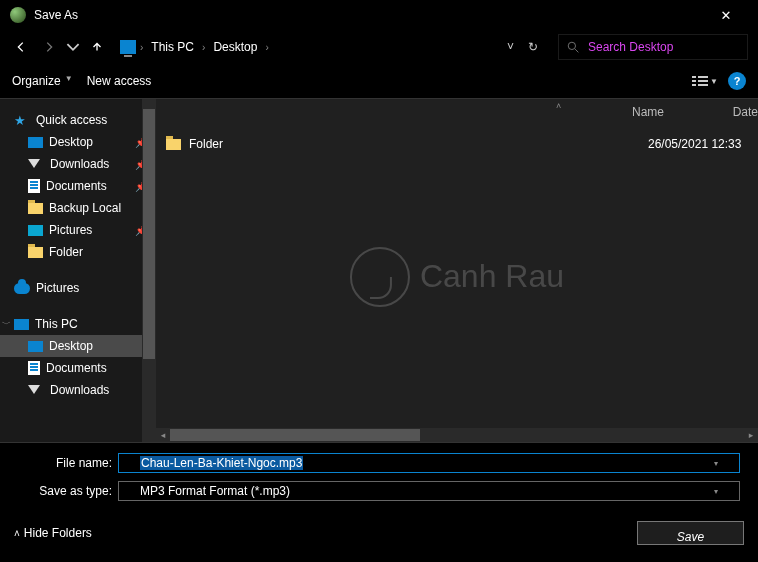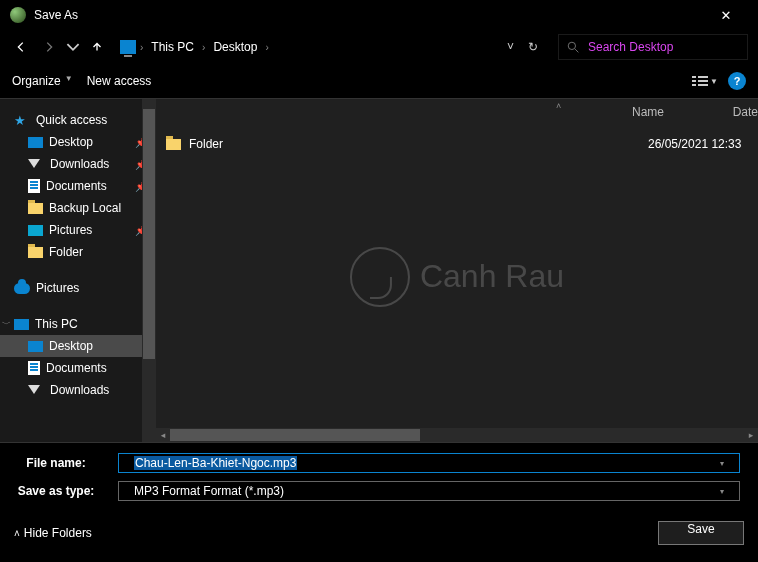--- a/index.html
+++ b/index.html
@@ -55,28 +55,28 @@
   .ic-3d { background:#0aa68a; width:14px; height:12px; }
   .scroll-h { height:14px; background:#2a2a2a; display:flex; align-items:center; }
   .scroll-arrow { width:14px; height:14px; display:flex; align-items:center; justify-content:center; color:#888; font-size:9px;}
   .scroll-track { flex:1; position:relative; height:14px;}
   .scroll-thumb-h { position:absolute; left:0; top:1px; height:12px; width:250px; background:#555;}
   .watermark { position:absolute; top:50%; left:50%; transform:translate(-50%,-40%); display:flex; align-items:center; gap:10px; color:rgba(150,150,150,0.35); font-size:32px; font-weight:300; pointer-events:none;}
   .wm-logo { width:60px; height:60px; border:2px solid rgba(150,150,150,0.35); border-radius:50%; position:relative;}
   .wm-logo::after{content:"";position:absolute;top:28px;left:18px;width:20px;height:20px;border:2px solid rgba(150,150,150,0.35);border-top:none;border-left:none;border-bottom-right-radius:14px;}
   .form-area { padding: 8px 8px 0 0;}
   .form-row { display:flex; align-items:center; height:24px; margin-bottom:4px;}
-  .form-label { width:118px; text-align:center; padding-right:6px;font-weight:bold;}
-  .combo { flex:1; height:20px; background:#000; border:1px solid #666; display:flex; align-items:center; padding:0 15px; position:relative; max-width:622px;}
+  .form-label { width:118px; text-align:right; padding-right:6px;}
+  .combo { flex:1; height:20px; background:#000; border:1px solid #666; display:flex; align-items:center; padding:0 21px; position:relative; max-width:622px;}
   .combo.focus { border-color:#0a84d0; }
   .sel { background:#0a5aa0; color:#fff; padding:0 1px;}
   .combo-arrow { margin-left:auto; color:#888; font-size:8px;}
   .footer { display:flex; align-items:center; padding: 14px 14px; gap:10px;}
   .hide-folders { display:flex; align-items:center; gap:4px;}
-  .btn { width:86px; height:24px; background:#1e1e1e; border:1px solid #777; display:flex; align-items:flex-start; justify-content:center; }
+  .btn { width:107px; height:24px; background:#1e1e1e; border:1px solid #777; display:flex; align-items:flex-end; justify-content:center;font-style:italic; }
 </style>
 </head>
 <body>
 
 <div class="titlebar">
   <div class="appicon"></div>
   <div class="title">Save As</div>
   <div class="close-x">✕</div>
 </div>
 

